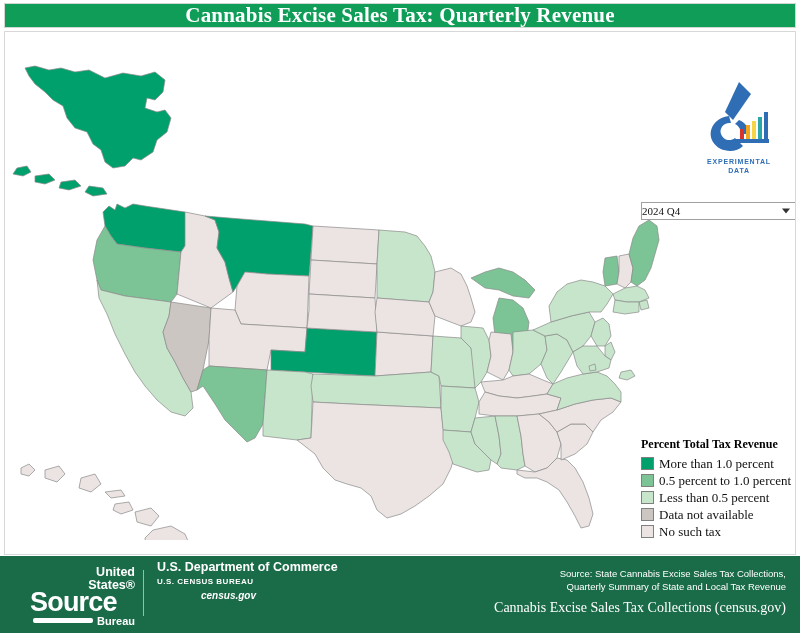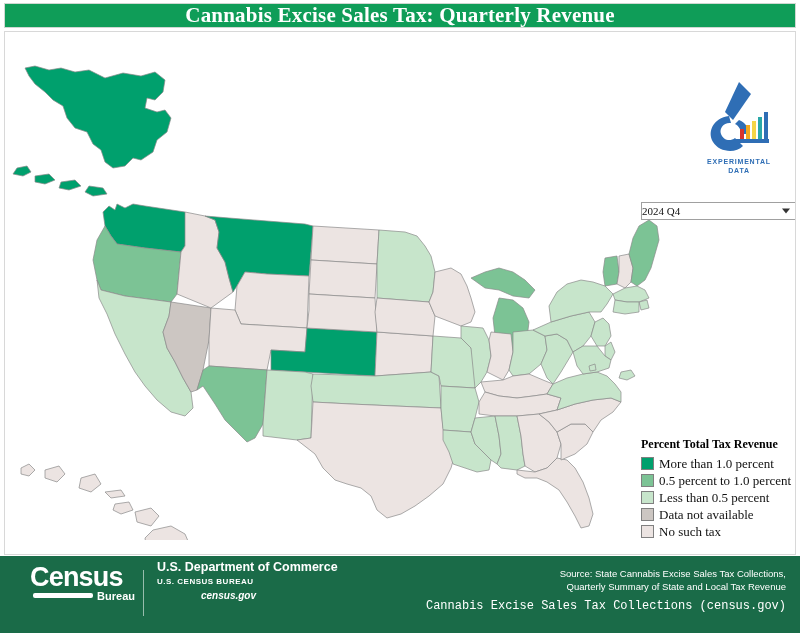--- a/index.html
+++ b/index.html
@@ -156,22 +156,22 @@
 
   .footer-source{
     position:absolute;right:14px;top:12px;width:420px;
     text-align:right;color:#ffffff;
   }
   .fs-line{
     font-family:"Liberation Sans", sans-serif;
     font-size:9.5px;line-height:1.32;
   }
   .fs-link{
-    font-family:Liberation Mono, monospace;
-    font-size:12px;line-height:1.55;
+    font-family:Liberation Serif, serif;
+    font-size:14px;line-height:1.55;
     display:block;
   }
   .fs-gap{height:4px;}
 </style>
 </head>
 <body>
 
 <div class="app">
 
   <div class="title-bar" style="background: rgb(15, 157, 88);">
@@ -340,21 +340,22 @@
         <span class="legend-swatch" style="background: rgb(236, 228, 226);"></span>
         <span class="legend-text">No such tax</span>
       </div>
     </div>
 
   </div>
 
   <div class="footer" style="background: rgb(26, 107, 72);">
 
     <div class="census-logo">
-      <div class="cl-census">Census</div>
+      <div class="cl-us">United States®</div>
+      <div class="cl-census">Source</div>
       <div class="cl-row">
         <span class="cl-bar"></span>
         <span class="cl-bureau">Bureau</span>
       </div>
     </div>
 
     <div class="footer-divider"></div>
 
     <div class="footer-dept">
       <div class="fd-1">U.S. Department of Commerce</div>

